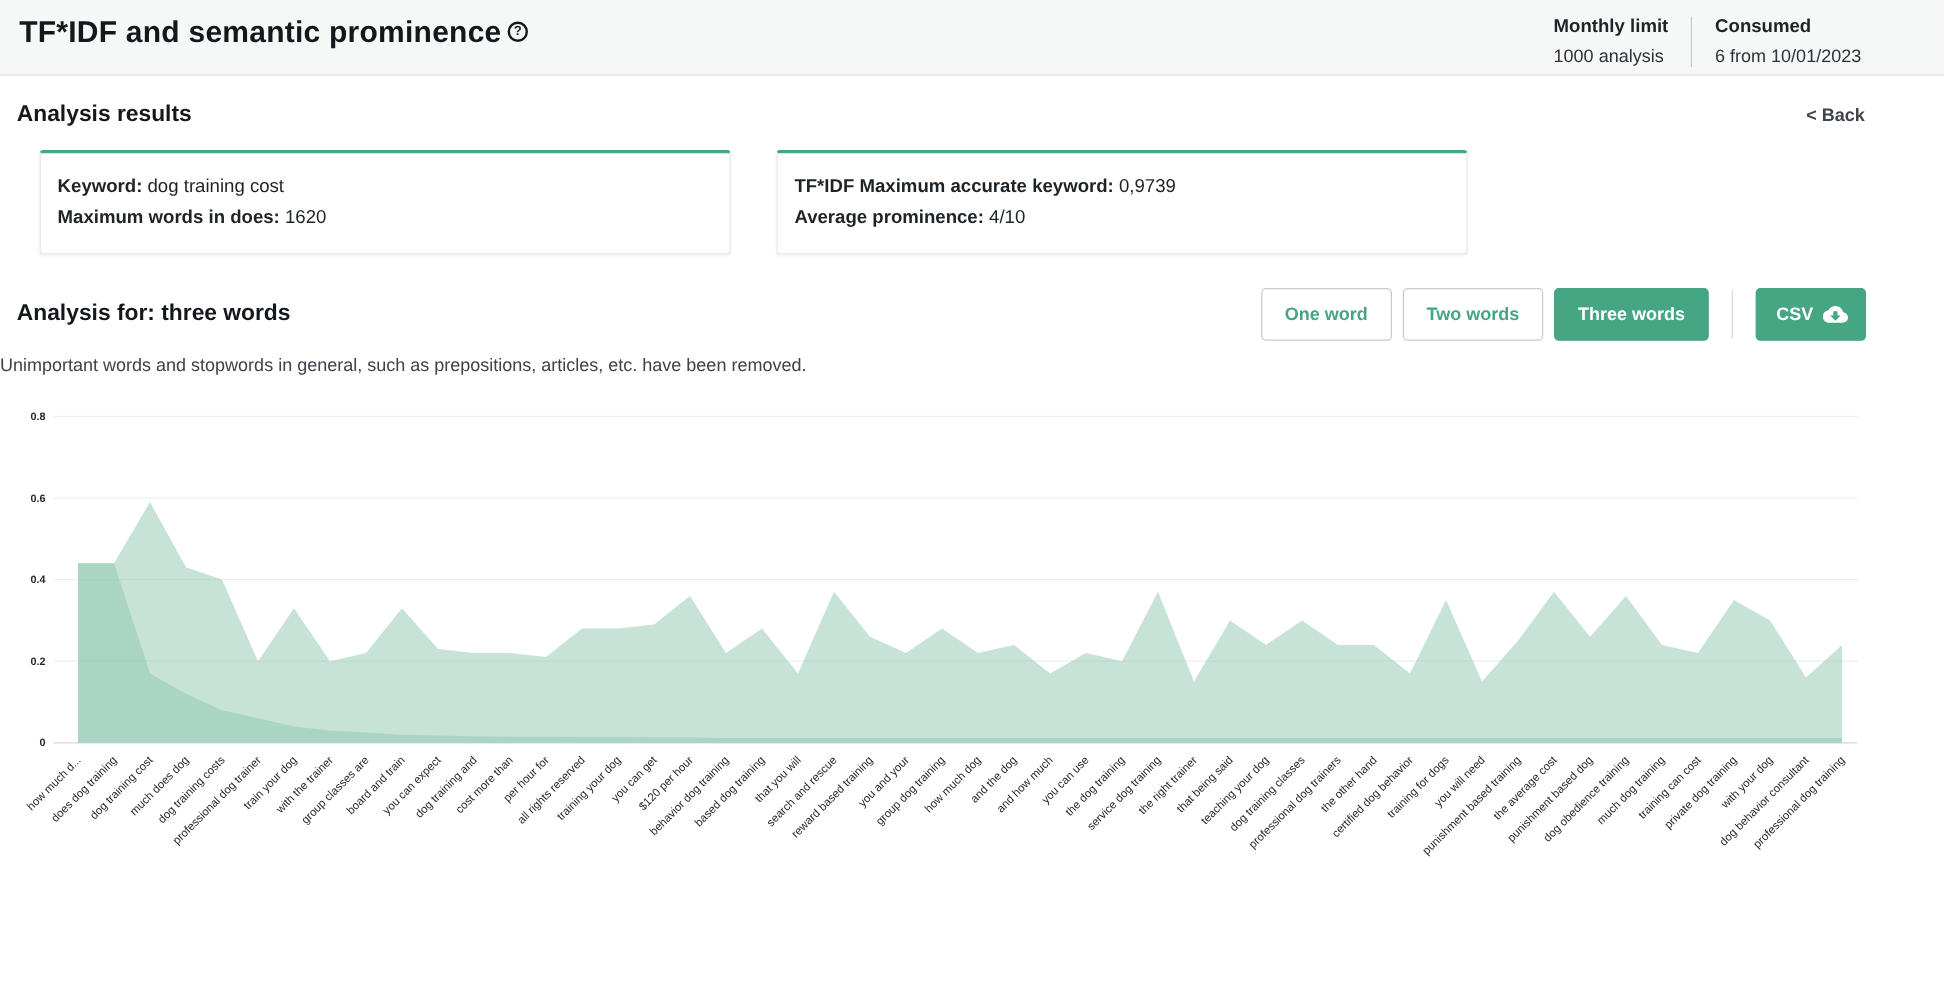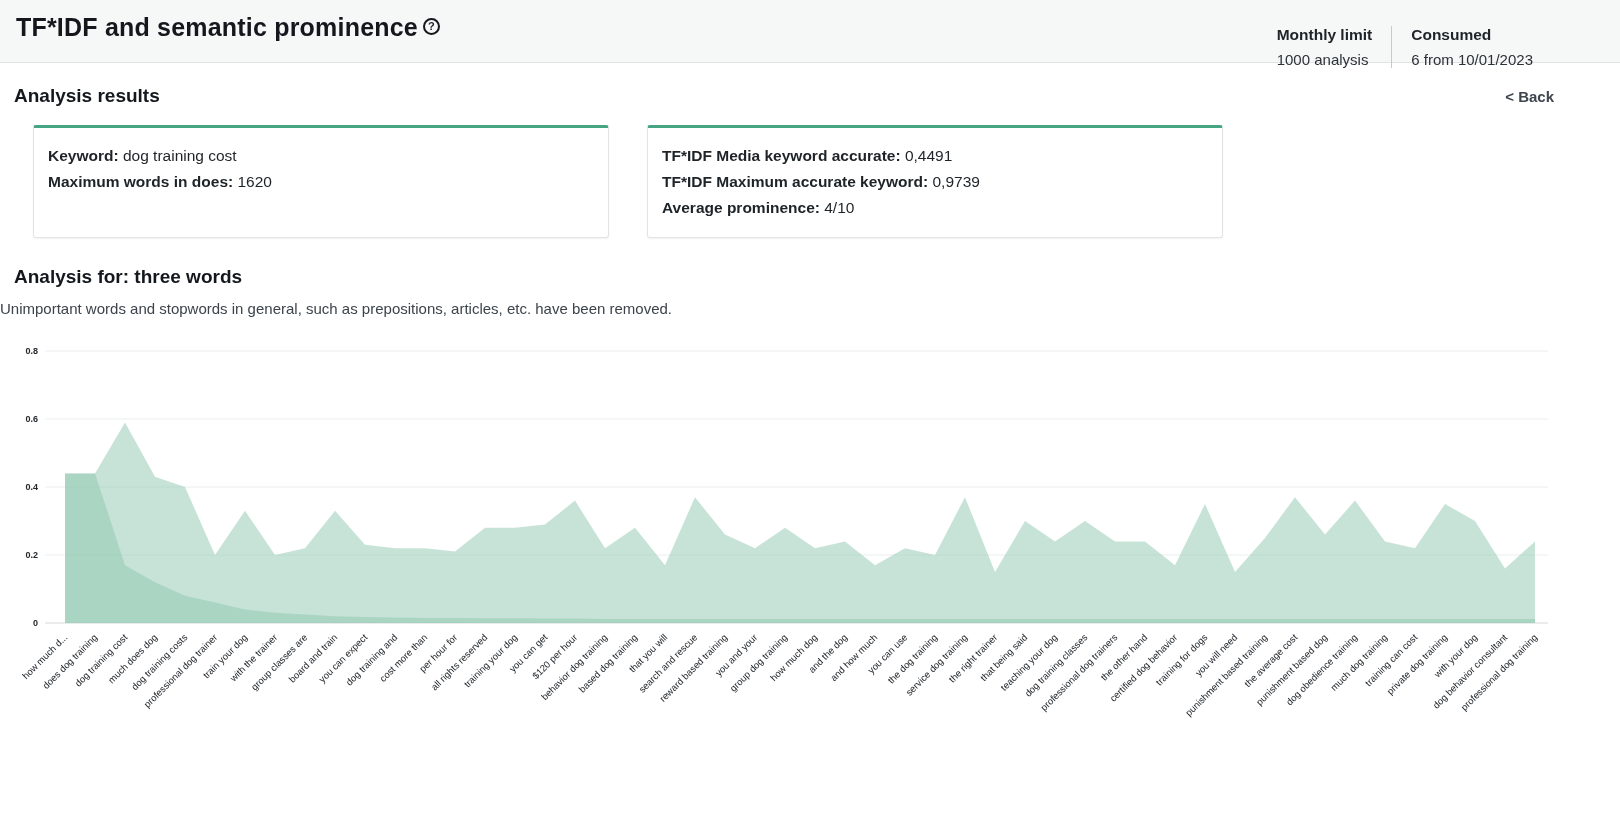--- a/index.html
+++ b/index.html
@@ -34,21 +34,21 @@
     border: 2px solid #14181d;
     border-radius: 50%;
     font-size: 11px;
     line-height: 13px;
     text-align: center;
     font-weight: bold;
     vertical-align: super;
     margin-left: 5px;
     cursor: pointer;
   }
-  .header-stats { display: flex; padding-right: 68px; margin-top: 13px; }
+  .header-stats { display: flex; padding-right: 50px; margin-top: 1px; }
   .stat-block { padding: 0 19px; }
   .stat-block + .stat-block { border-left: 1px solid #c6cacd; }
   .stat-label { font-weight: bold; font-size: 15.5px; margin-bottom: 7px; }
   .stat-value { font-size: 15px; color: #2c3338; }
 
   
   .results-bar {
     display: flex;
     justify-content: space-between;
     align-items: center;
@@ -161,36 +161,46 @@
       <b>Keyword:</b>
       <span>dog training cost</span>
     </div>
     <div class="card-row">
       <b>Maximum words in does:</b>
       <span>1620</span>
     </div>
   </div>
   <div class="info-card">
     <div class="card-row">
-      <b>TF*IDF Media keyword accurate:</b>
-      <span>0,4491</span>
-    </div>
-    <div class="card-row">
       <b>TF*IDF Maximum accurate keyword:</b>
       <span>0,9739</span>
     </div>
     <div class="card-row">
       <b>Average prominence:</b>
       <span>4/10</span>
     </div>
   </div>
 </div>
 
 <div class="analysis-bar">
   <div class="section-title">Analysis for: three words</div>
+  <div class="btn-group">
+    <button class="word-btn">One word</button>
+    <button class="word-btn">Two words</button>
+    <button class="word-btn active">Three words</button>
+    <div class="btn-divider"></div>
+    <button class="csv-btn">
+      <span>CSV</span>
+      <span style="display:inline-flex;">
+        <svg width="21" height="16" viewBox="0 0 24 18">
+          <path fill="#ffffff" d="M19.35 7.04A7.49 7.49 0 0 0 12 1C9.11 1 6.6 2.64 5.35 5.04A5.994 5.994 0 0 0 0 11c0 3.31 2.69 6 6 6h13c2.76 0 5-2.24 5-5 0-2.64-2.05-4.78-4.65-4.96zM17 10l-5 5-5-5h3V6h4v4h3z"></path>
+        </svg>
+      </span>
+    </button>
+  </div>
 </div>
 
 <div class="note-text">Unimportant words and stopwords in general, such as prepositions, articles, etc. have been removed.</div>
 
 <div class="chart-wrap">
   <svg id="chart-svg" width="1580" height="406" viewBox="0 0 1580 406">
       <line x1="25" x2="1528" y1="292" y2="292" stroke="#d4d8db" stroke-width="1"></line>
       <text x="18" y="295" text-anchor="end" class="ytick">0</text>
       <line x1="25" x2="1528" y1="224" y2="224" stroke="#ebedef" stroke-width="1"></line>
       <text x="18" y="227" text-anchor="end" class="ytick">0.2</text>

